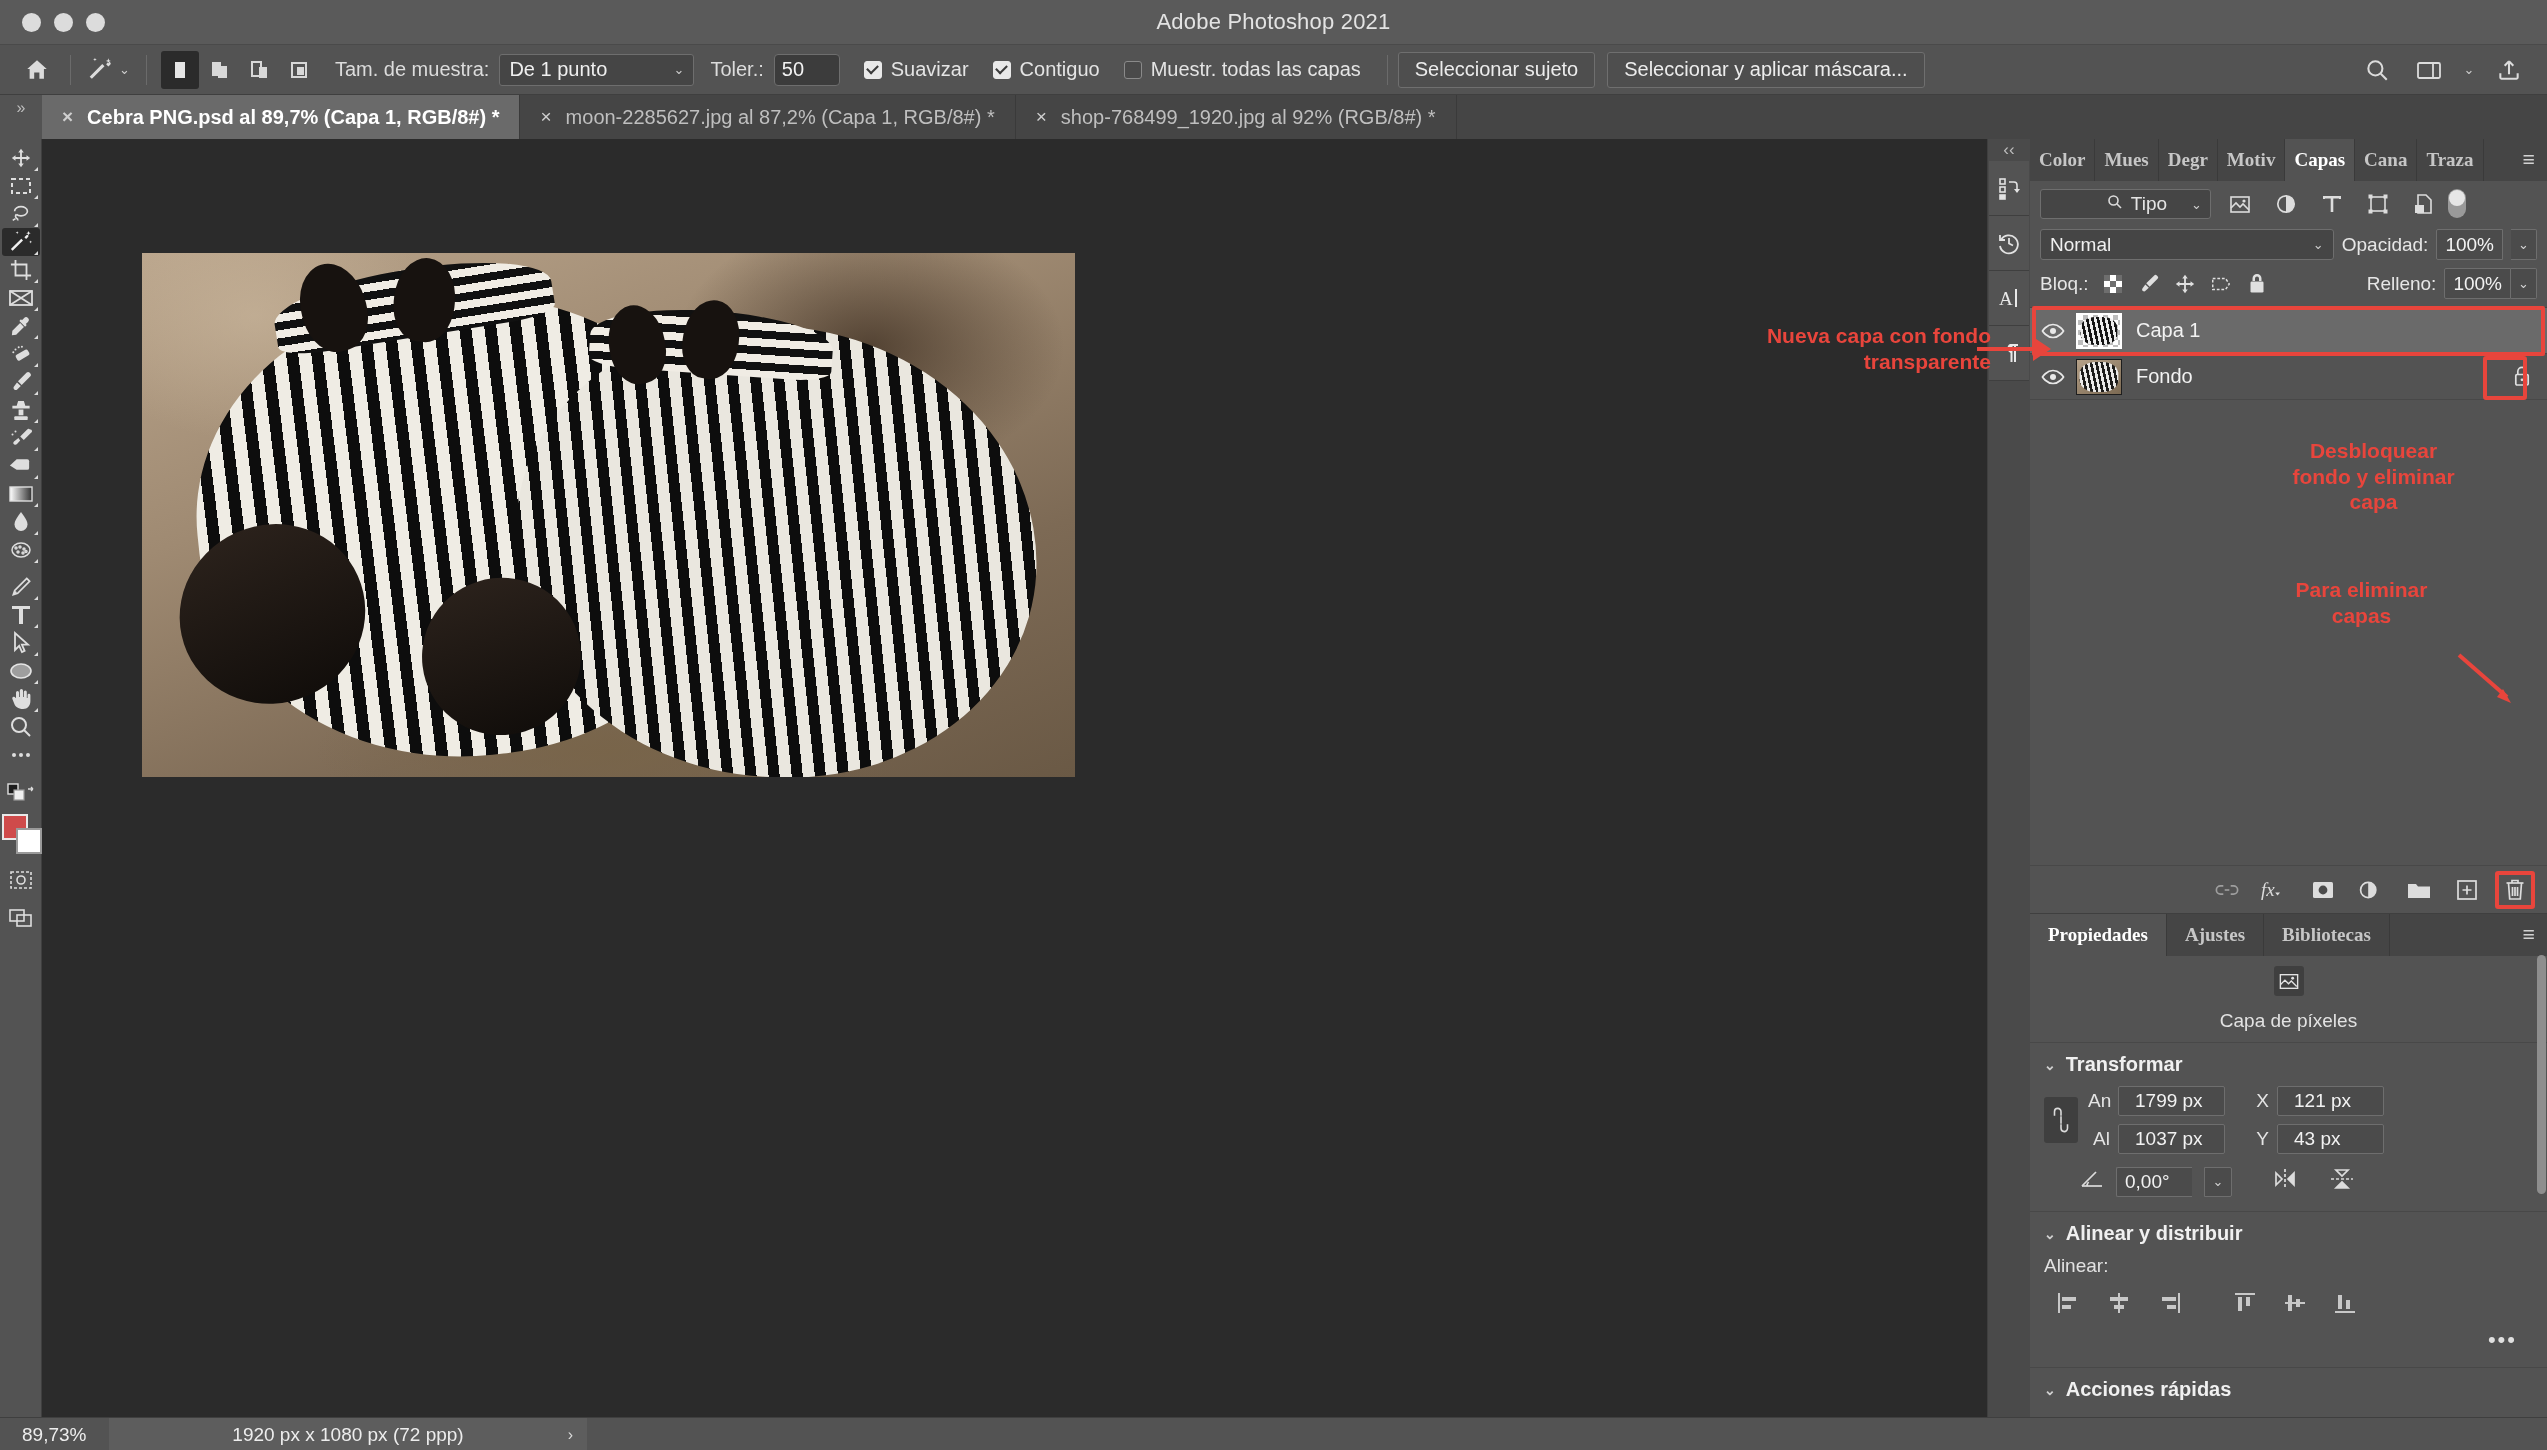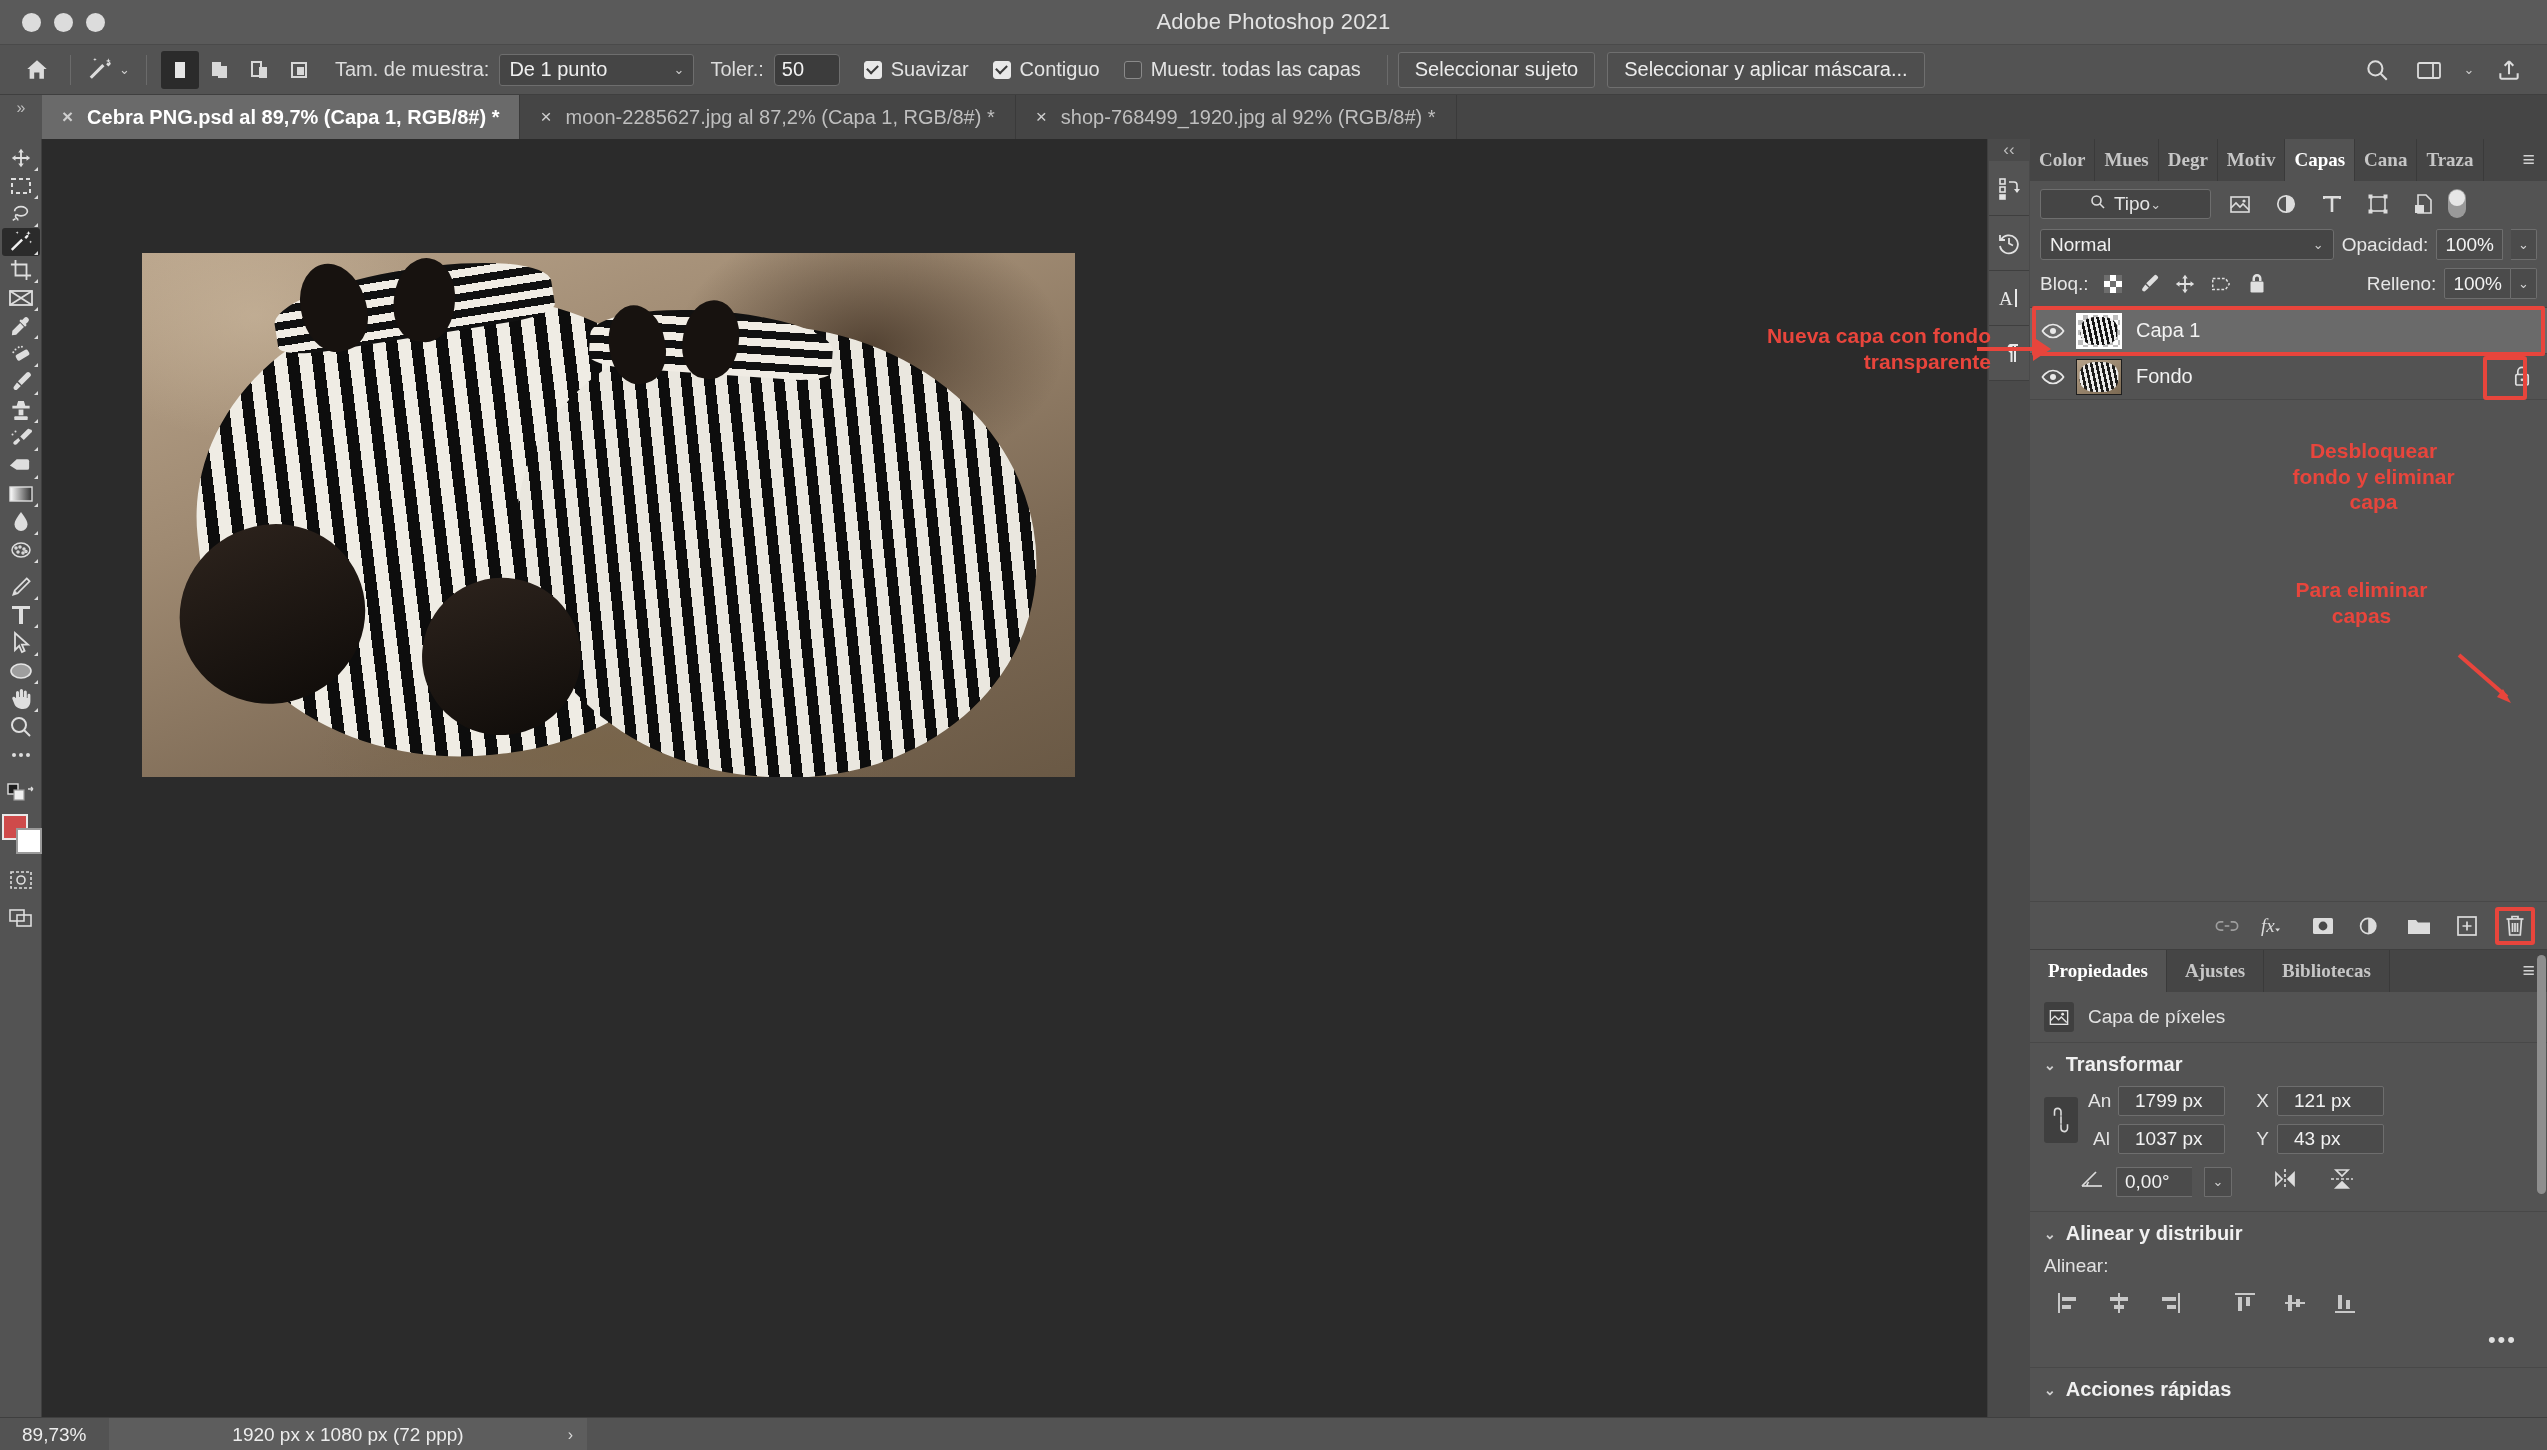--- a/index.html
+++ b/index.html
@@ -134,21 +134,21 @@
   
   .panels { width:517px; flex:0 0 517px; background:#535353; display:flex; flex-direction:column; }
   .panel-tabs { display:flex; align-items:stretch; height:42px; background:#454545; }
   .ptab { display:flex; align-items:center; padding:0 9px; font-size:19px; color:#c6c6c6; background:#454545; border-right:1px solid #3a3a3a; white-space:nowrap; overflow:hidden; font-weight:bold;font-family:Liberation Serif, serif; }
   .ptab.active { background:#535353; color:#ffffff; }
   .ptab.menu { margin-left:auto; border:none; color:#d2d2d2; font-size:22px; padding:0 12px; }
 
   .filter-row { display:flex; align-items:center; gap:0; padding:8px 10px 6px 10px; }
   .filter-box {
     height:30px; width:171px; background:#454545; border:1px solid #6e6e6e; border-radius:3px;
-    display:flex; align-items:center; justify-content:center; padding:0 8px; font-size:19px; color:#e4e4e4;
+    display:flex; align-items:center; justify-content:flex-end; padding:0 8px; font-size:19px; color:#e4e4e4;gap:24px;
   }
   .filter-icons { display:flex; align-items:center; gap:0; margin-left:6px; }
   .fi { width:46px; height:30px; display:flex; align-items:center; justify-content:center; color:#dddddd; }
   .toggle-pill { width:20px; height:30px; display:flex; align-items:flex-start; justify-content:center; }
   .toggle-pill i { width:18px; height:29px; border-radius:9px; background:#9a9a9a; display:block; position:relative; }
   .toggle-pill i::after { content:""; position:absolute; left:1px; top:1px; width:16px; height:16px; border-radius:50%; background:#e6e6e6; }
 
   .blend-row { display:flex; align-items:center; padding:4px 10px 6px 10px; gap:8px; }
   .blend-select {
     flex:1 1 auto; height:31px; background:#454545; border:1px solid #6e6e6e; border-radius:3px;
@@ -182,21 +182,21 @@
   .sel-outline { position:absolute; border:4px solid #e8453c; border-radius:2px; pointer-events:none; }
   .red-box { position:absolute; border:4px solid #e8453c; border-radius:3px; pointer-events:none; }
 
   .layer-spacer { flex:1 1 auto; background:#535353; position:relative; }
   .layer-footer { height:48px; display:flex; align-items:center; justify-content:flex-end; gap:4px; padding-right:10px; background:#535353; border-top:1px solid #484848; position:relative; }
   .lf { width:44px; height:38px; display:flex; align-items:center; justify-content:center; color:#dcdcdc; }
 
   
   .props { border-top:1px solid #3f3f3f; background:#535353; display:flex; flex-direction:column; flex:0 0 auto; }
   .prop-tabs { display:flex; height:42px; background:#454545; }
-  .prop-head { display:flex; align-items:center; gap:14px; padding:10px 14px; border-bottom:1px solid #484848; }
+  .prop-head { display:flex; align-items:center; gap:14px; padding:10px 14px; border-bottom:1px solid #484848;flex-direction:column; }
   .prop-icon { width:30px; height:30px; background:#3f3f3f; border-radius:3px; display:flex; align-items:center; justify-content:center; color:#e2e2e2; }
   .sect { border-bottom:1px solid #484848; padding:10px 14px 14px 14px; }
   .sect-title { display:flex; align-items:center; gap:10px; font-size:20px; font-weight:bold; color:#f0f0f0; margin-bottom:10px; }
   .caret { font-size:14px; color:#d0d0d0; }
   .tf-grid { display:flex; align-items:center; gap:10px; }
   .chain { width:34px; height:46px; background:#3f3f3f; border-radius:3px; display:flex; align-items:center; justify-content:center; color:#dcdcdc; }
   .tf-col { display:flex; flex-direction:column; gap:8px; }
   .tf-field { display:flex; align-items:center; gap:8px; }
   .tf-lab { font-size:19px; color:#e4e4e4; width:22px; text-align:right; }
   .tf-in { width:107px; height:30px; background:#4b4b4b; border:1px solid #6e6e6e; border-radius:2px; display:flex; align-items:center; padding:0 16px; font-size:19px; color:#f2f2f2; }

